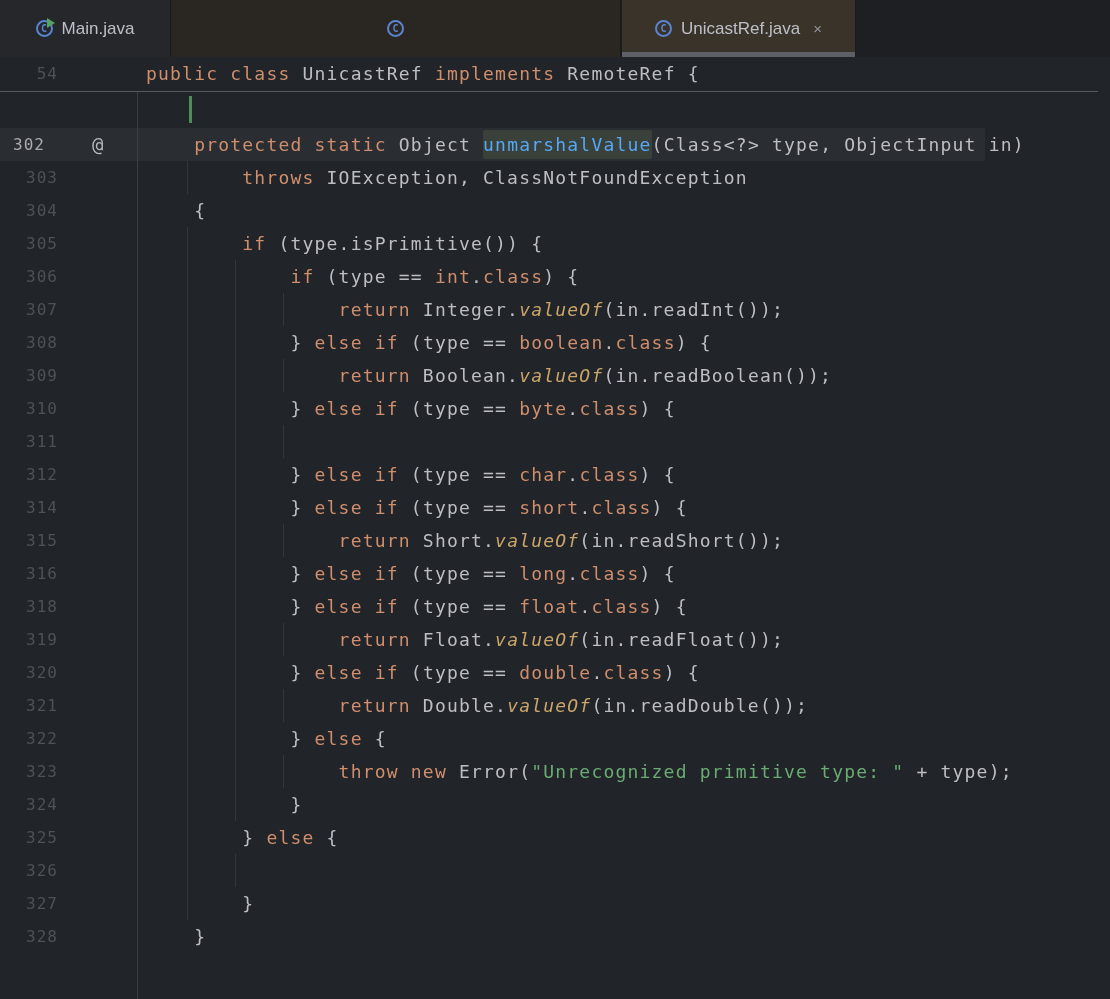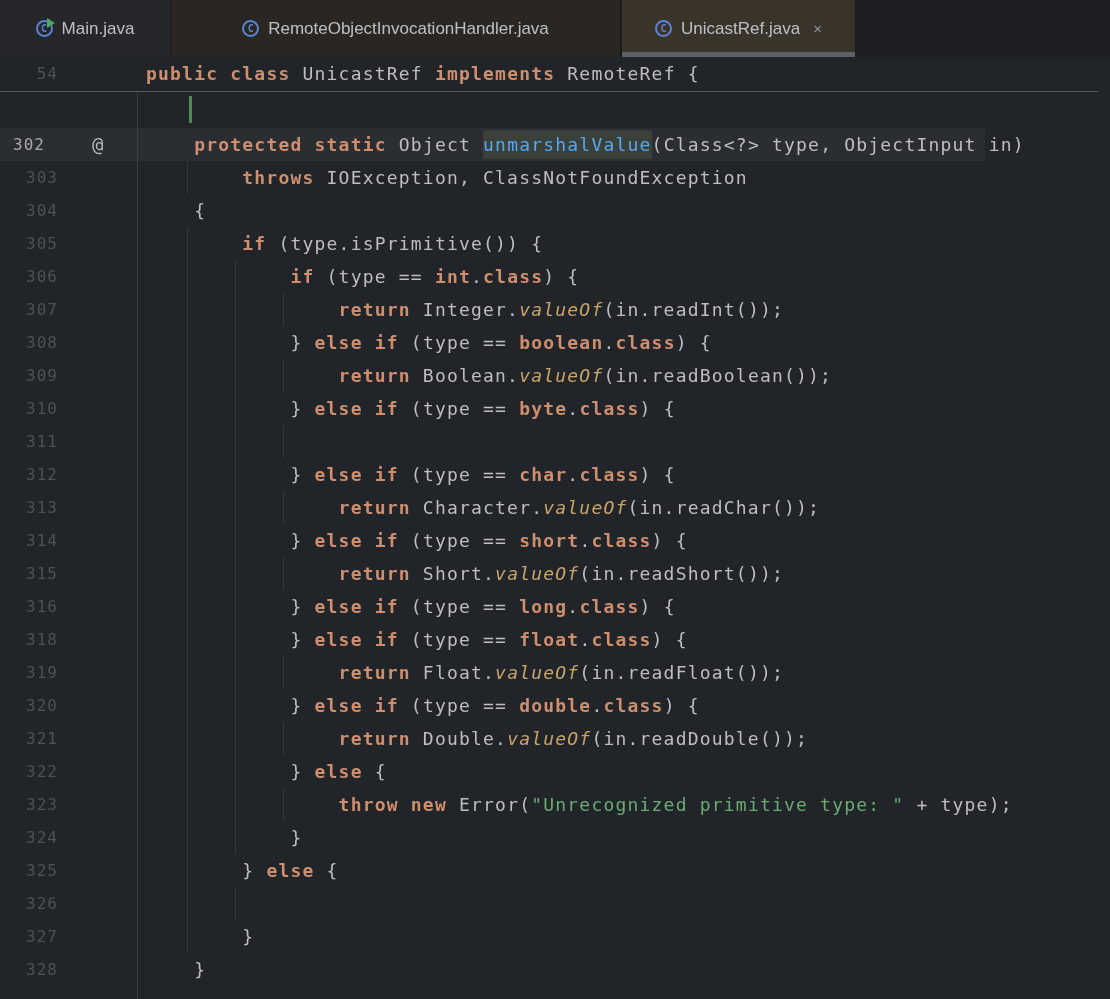--- a/index.html
+++ b/index.html
@@ -39,21 +39,21 @@
   .code-row.current .ln { color:var(--linenum-active);text-align:center; }
 
   .ln { position:absolute; left:0; top:0; width:58px; text-align:right;
         font-size:16px; letter-spacing:1px; color:var(--linenum); }
   .at-icon { position:absolute; left:92px; top:0; font-size:19px;
              color:#b6b8bb; }
   .codeline { position:absolute; left:146px; top:0; white-space:pre;
               font-size:18px; letter-spacing:1.2px; color:var(--plain); }
   .iguide { position:absolute; top:0; width:1px; height:33px; background:var(--guide); }
 
-  .tok-k { color:var(--kw);font-weight:bold; }
+  .tok-k { color:var(--kw); }
   .tok-p { color:var(--plain); }
   .tok-s { color:var(--str); }
   .tok-d { color:var(--decl); background:var(--ident-hl); padding:4px 0; border-radius:2px; }
   .tok-v { color:var(--static-call); font-style:italic; }
 
   
   #sticky { position:absolute; top:0; left:0; width:1110px; height:34px; }
   #sticky-sep { position:absolute; top:34px; left:0; width:1098px; height:1px;
                 background:var(--sticky-sep); }
   #blank-row { position:absolute; top:35px; left:0; width:1110px; height:36px; }
@@ -74,21 +74,20 @@
       <span class="cls-icon">
         <span>C</span>
         <span class="run-tri"></span>
       </span>
       <span>Main.java</span>
     </div>
     <div class="tab t2">
       <span class="cls-icon">
         <span>C</span>
       </span>
-      <span>RemoteObjectInvocationHandler.java</span>
     </div>
     <div class="tab t3">
       <span class="cls-icon">
         <span>C</span>
       </span>
       <span>UnicastRef.java</span>
       <span class="close-x">×</span>
       <span class="underline"></span>
     </div>
     <div class="tab-filler"></div>
@@ -163,27 +162,20 @@
           <div class="iguide" style="left: 235.32px;"></div>
           <div class="iguide" style="left: 283.48px;"></div>
         </div>
         <div class="code-row">
           <span class="ln">312</span>
           <div class="iguide" style="left: 187.16px;"></div>
           <div class="iguide" style="left: 235.32px;"></div>
           <div class="codeline">            <span class="tok-p">} </span><span class="tok-k">else</span><span class="tok-p"> </span><span class="tok-k">if</span><span class="tok-p"> (type == </span><span class="tok-k">char</span><span class="tok-p">.</span><span class="tok-k">class</span><span class="tok-p">) {</span></div>
         </div>
         <div class="code-row">
-          <span class="ln">313</span>
-          <div class="iguide" style="left: 187.16px;"></div>
-          <div class="iguide" style="left: 235.32px;"></div>
-          <div class="iguide" style="left: 283.48px;"></div>
-          <div class="codeline">                <span class="tok-k">return</span><span class="tok-p"> Character.</span><span class="tok-v">valueOf</span><span class="tok-p">(in.readChar());</span></div>
-        </div>
-        <div class="code-row">
           <span class="ln">314</span>
           <div class="iguide" style="left: 187.16px;"></div>
           <div class="iguide" style="left: 235.32px;"></div>
           <div class="codeline">            <span class="tok-p">} </span><span class="tok-k">else</span><span class="tok-p"> </span><span class="tok-k">if</span><span class="tok-p"> (type == </span><span class="tok-k">short</span><span class="tok-p">.</span><span class="tok-k">class</span><span class="tok-p">) {</span></div>
         </div>
         <div class="code-row">
           <span class="ln">315</span>
           <div class="iguide" style="left: 187.16px;"></div>
           <div class="iguide" style="left: 235.32px;"></div>
           <div class="iguide" style="left: 283.48px;"></div>

